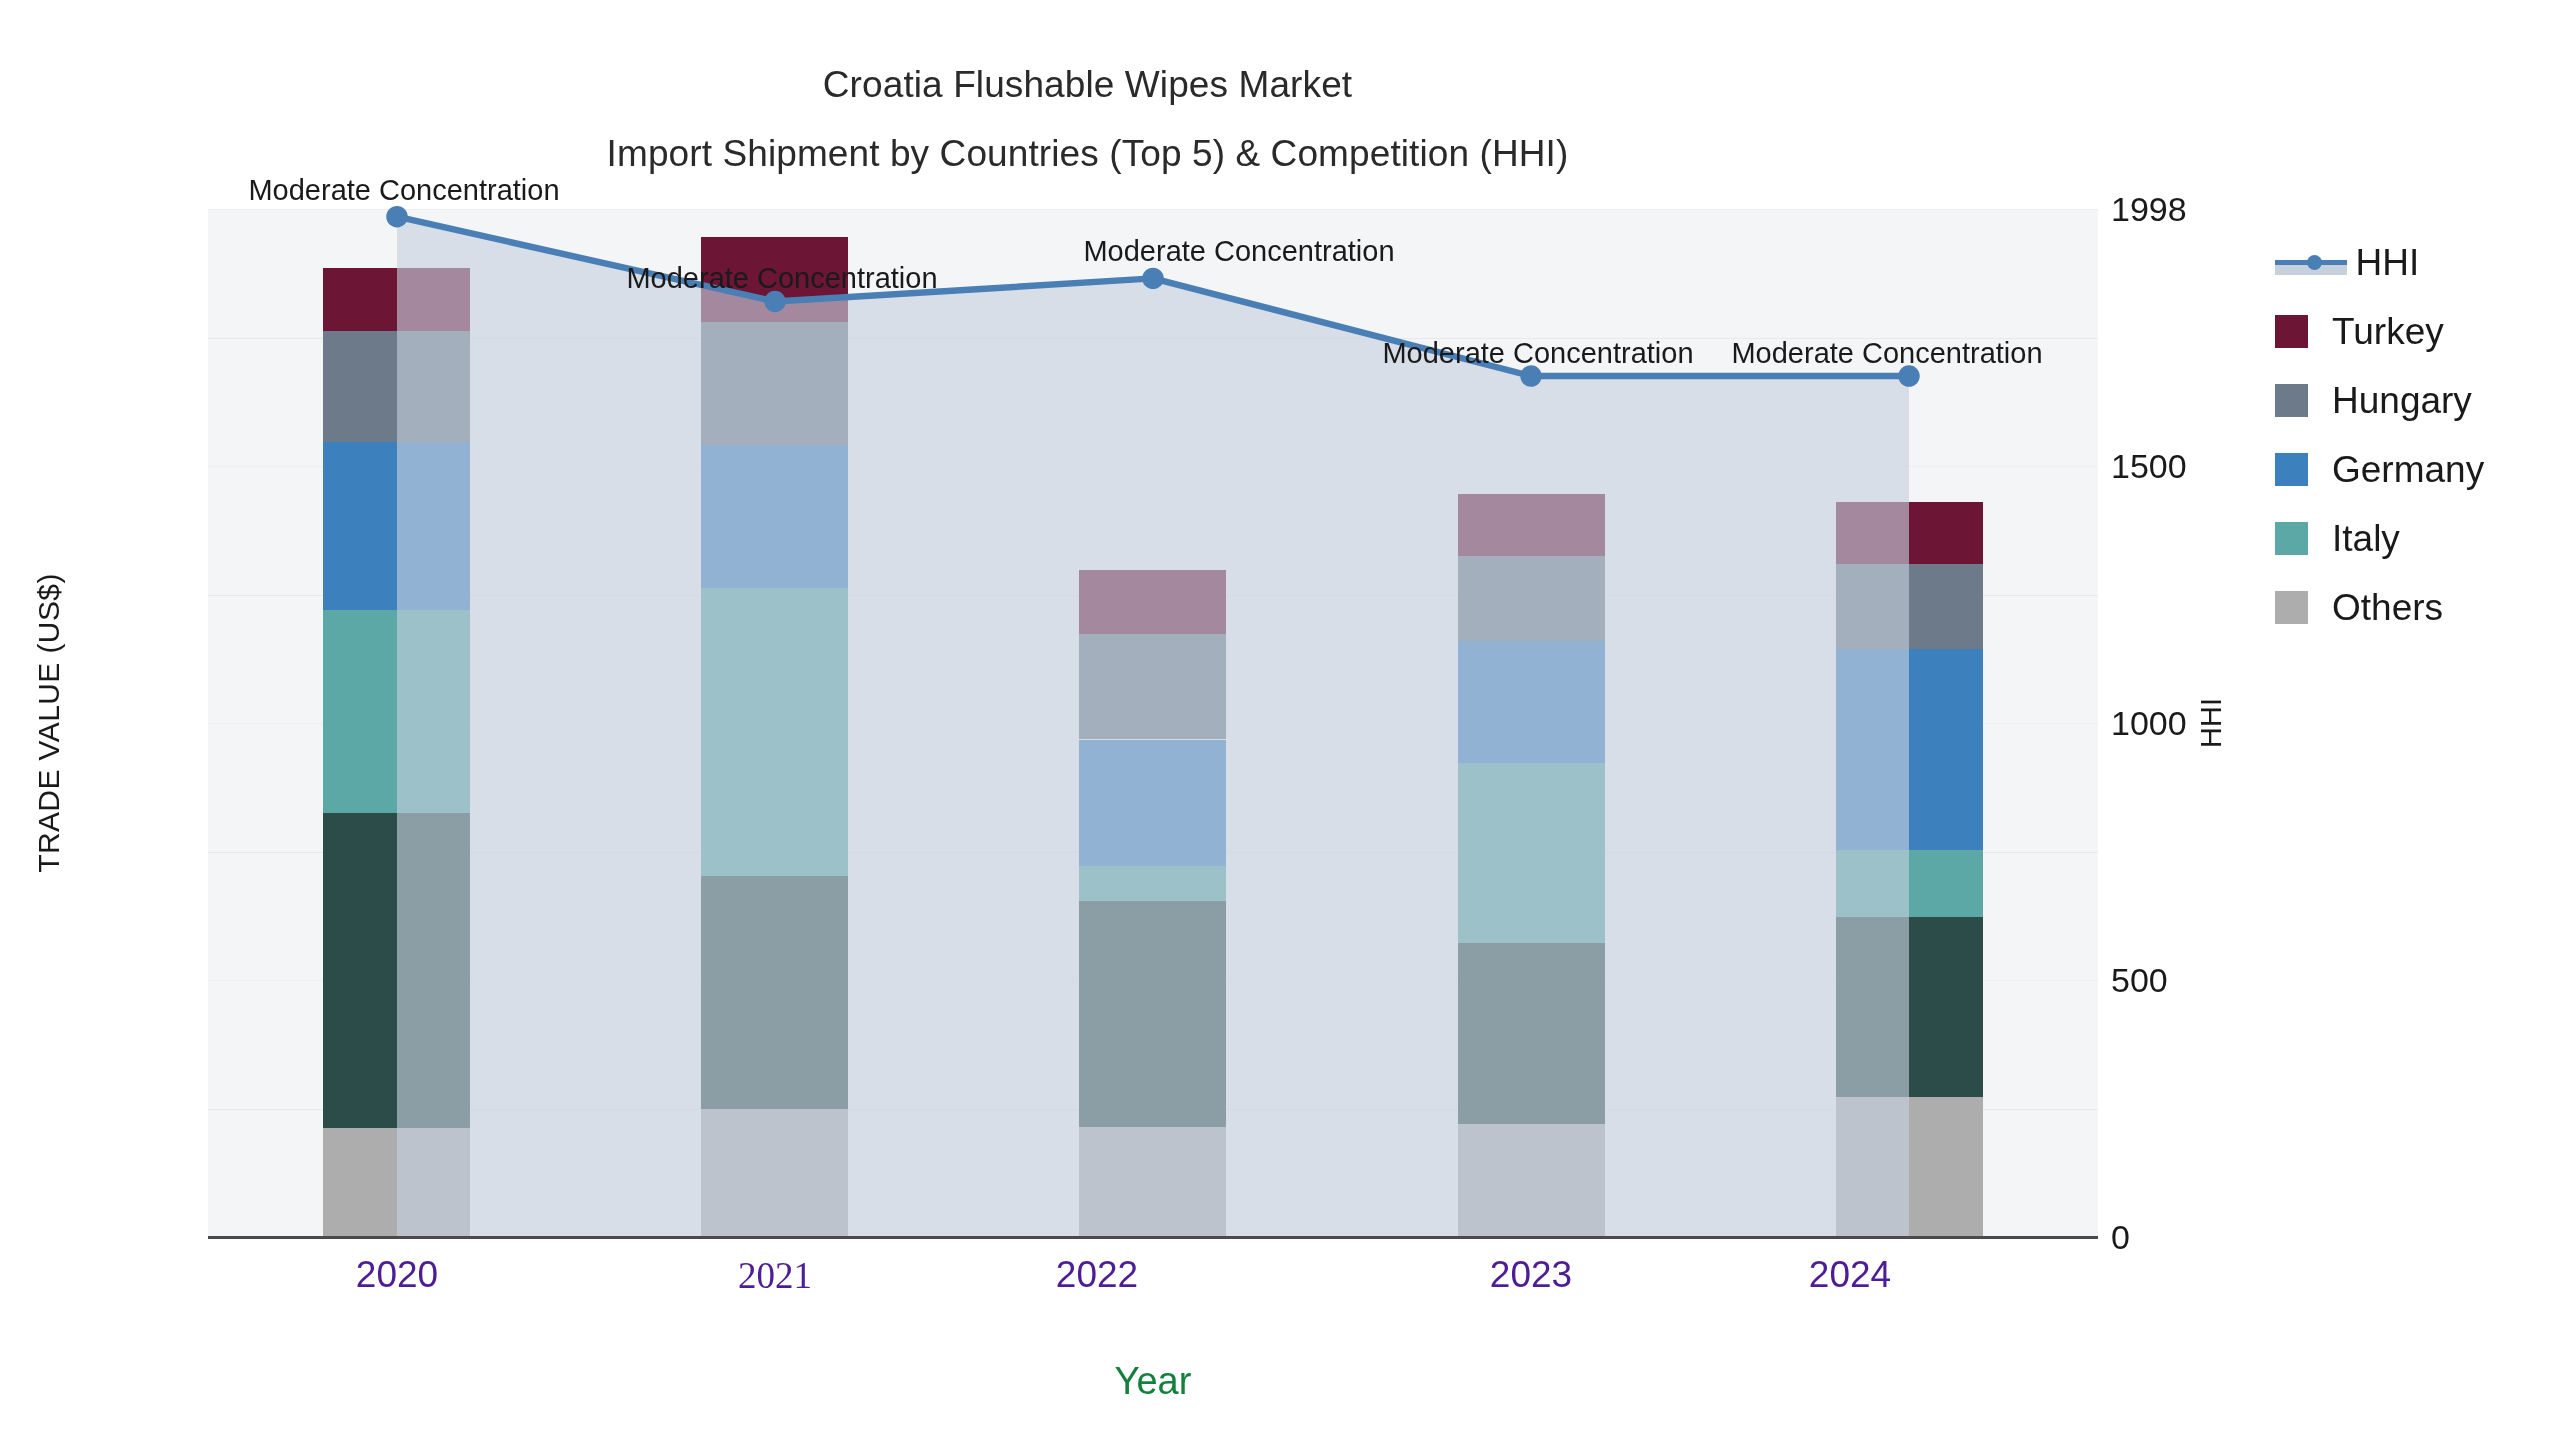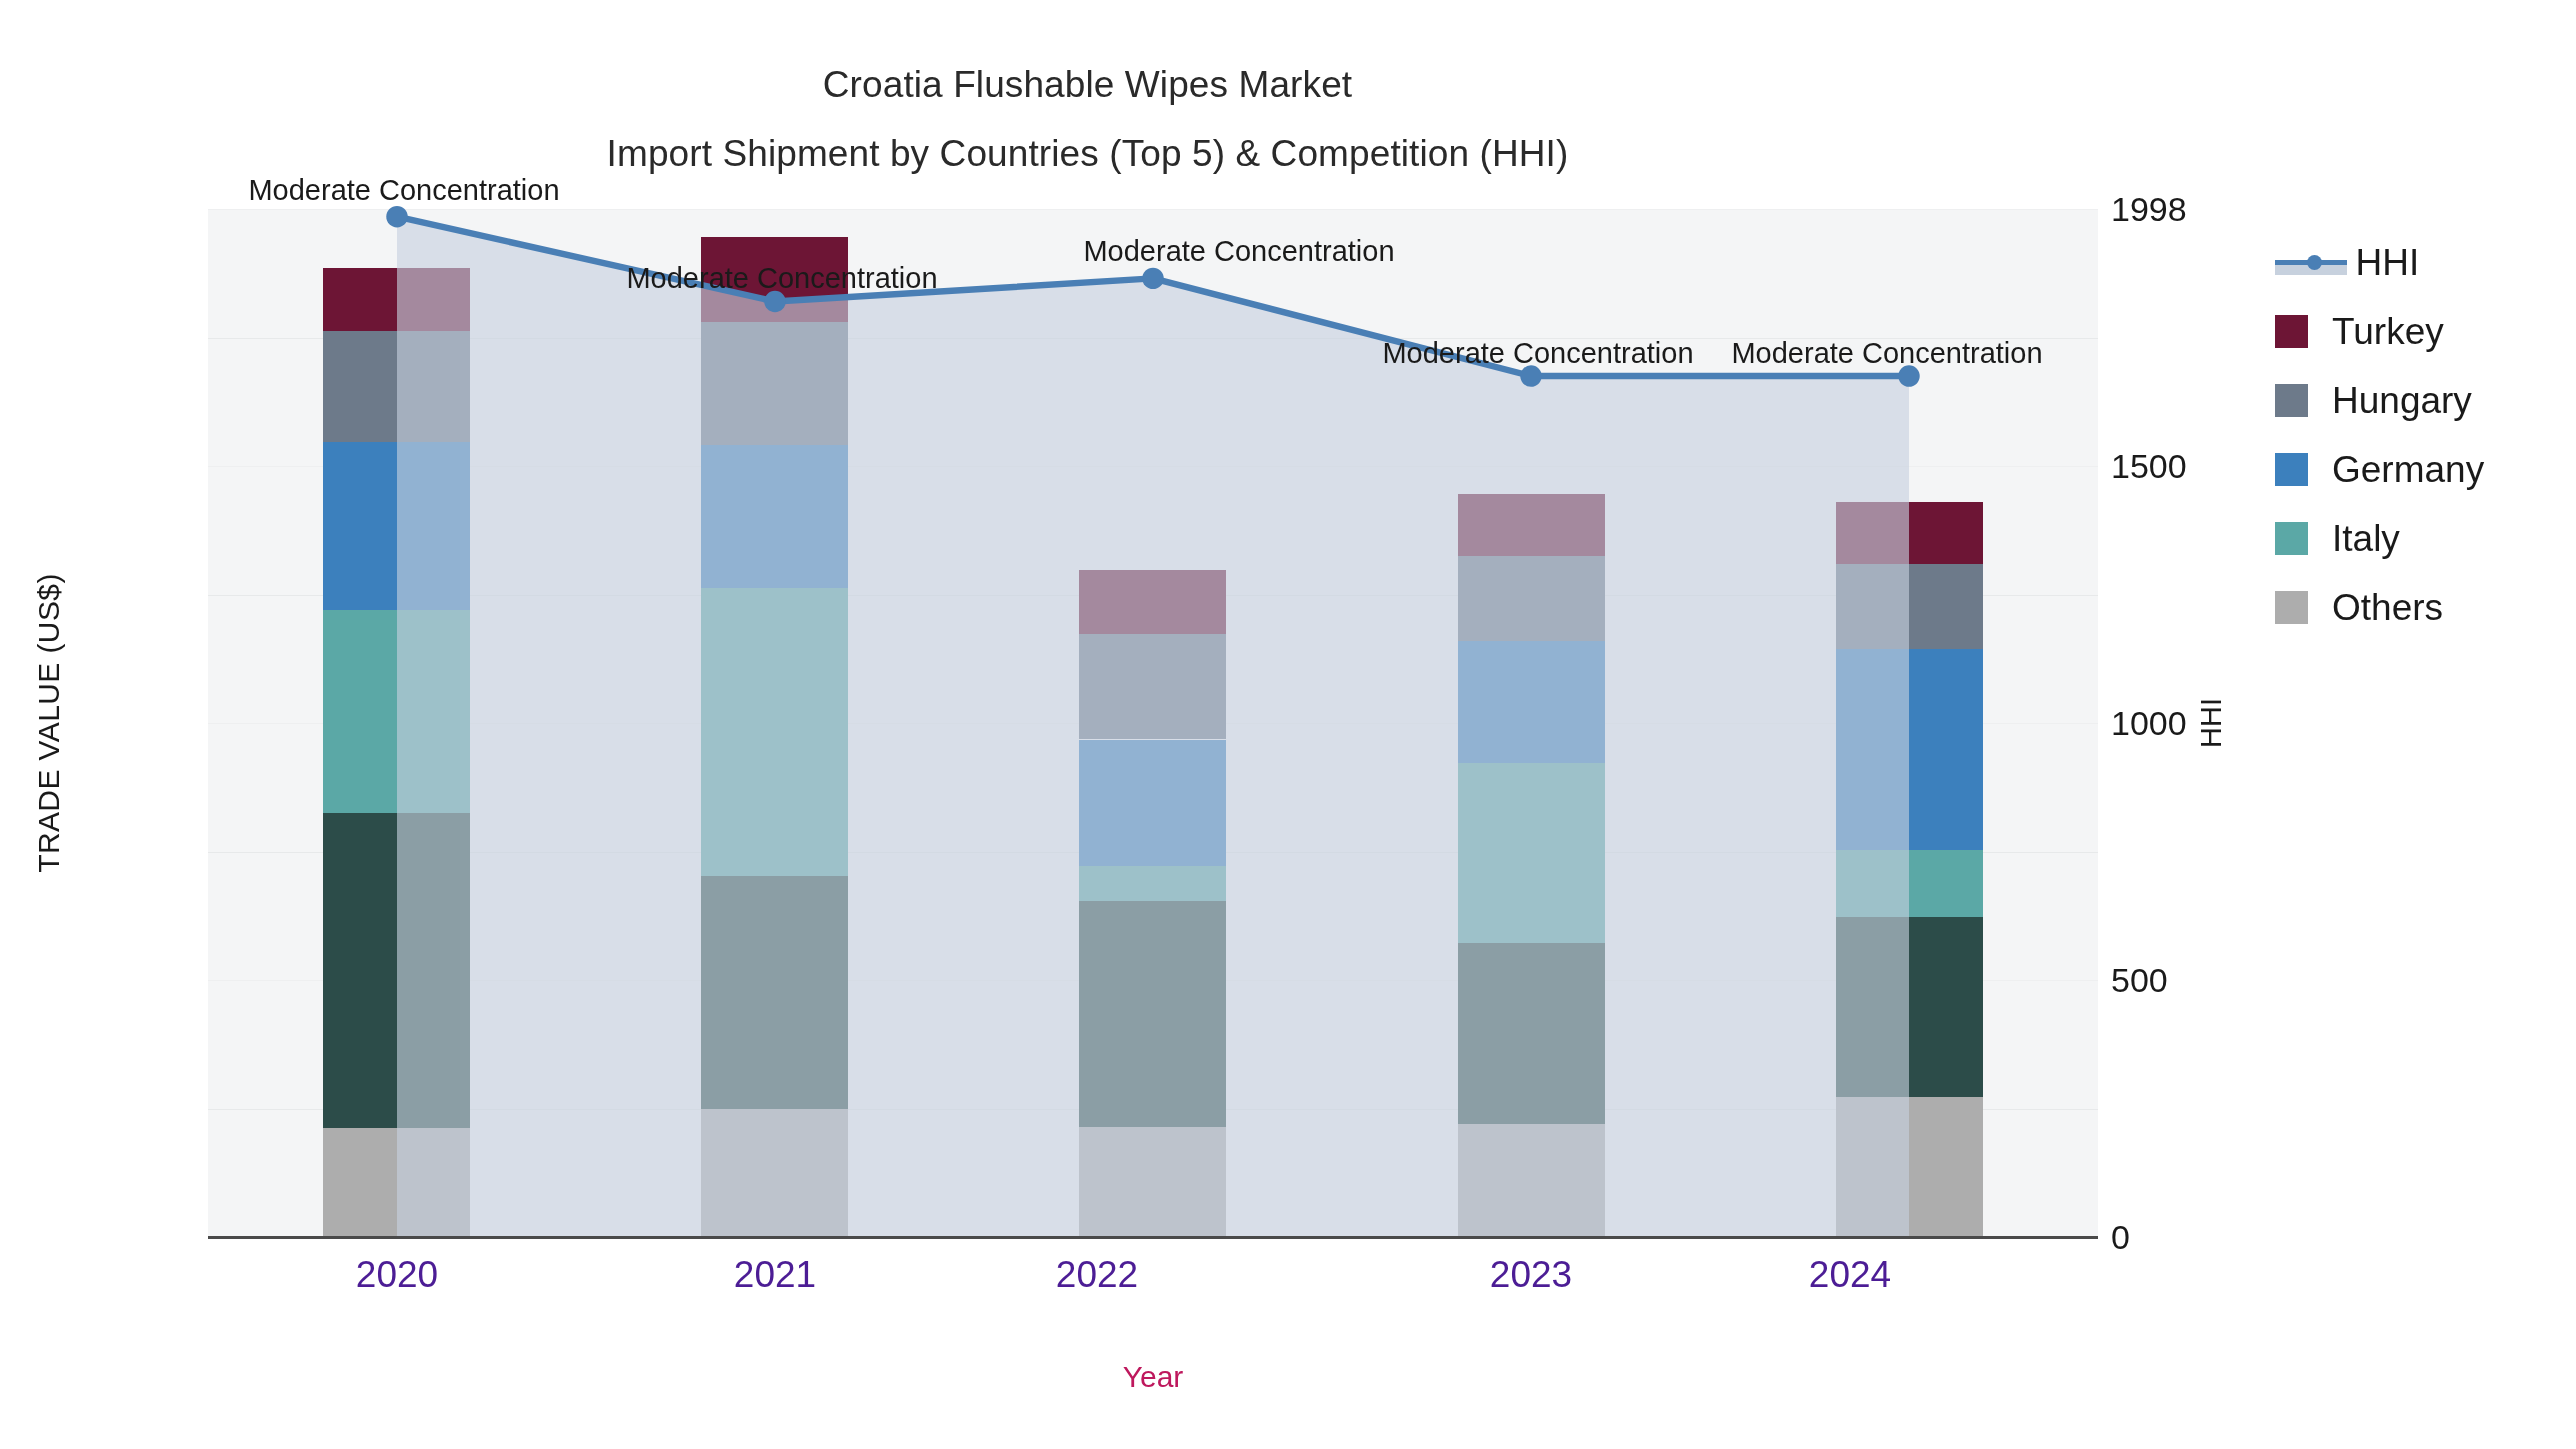--- a/index.html
+++ b/index.html
@@ -19,21 +19,21 @@
   .ylabel-left{position:absolute;left:-215px;top:50%;width:501px;transform:translateY(-50%) rotate(-90deg);transform-origin:center center;text-align:center;font-size:30px;letter-spacing:0.4px;color:#1a1a1a;}
   .ylabel-left-wrap{position:absolute;left:13px;top:209px;width:43px;height:1028px;}
 
   
   .ytick-right{position:absolute;left:2111px;transform:translateY(-50%);font-size:34px;color:#1a1a1a;white-space:nowrap;}
   .ylabel-right-wrap{position:absolute;left:2190px;top:209px;width:43px;height:1028px;}
   .ylabel-right{position:absolute;left:-229px;top:50%;width:501px;transform:translateY(-50%) rotate(-90deg);transform-origin:center center;text-align:center;font-size:29px;color:#1a1a1a;}
 
   
   .xtick{position:absolute;top:1254px;transform:translateX(-50%);font-size:37px;color:#4c1d95;}
-  .xlabel{position:absolute;left:208px;top:1360px;width:1890px;text-align:center;font-size:30px;color:#be185d;}
+  .xlabel{position:absolute;left:208px;top:1360px;width:1890px;text-align:center;font-size:38px;color:#15803d;}
 
   
   .bar-group{position:absolute;bottom:0;}
   .seg{position:absolute;left:0;width:100%;}
 
   
   .hhi-svg{position:absolute;left:208px;top:209px;width:1890px;height:1028px;overflow:visible;}
 
   
   .annot{position:absolute;transform:translateX(-50%);font-size:29px;color:#1a1a1a;white-space:nowrap;}
@@ -146,21 +146,21 @@
       <div class="annot" style="left: 404px; top: 174px;">Moderate Concentration</div>
       <div class="annot" style="left: 782px; top: 262px;">Moderate Concentration</div>
       <div class="annot" style="left: 1239px; top: 235px;">Moderate Concentration</div>
       <div class="annot" style="left: 1538px; top: 337px;">Moderate Concentration</div>
       <div class="annot" style="left: 1887px; top: 337px;">Moderate Concentration</div>
     </div>
 
   <div class="axis-bottom"></div>
   <div id="xticks">
       <div class="xtick" style="left: 397px;">2020</div>
-      <div class="xtick" style="left: 775px;">2021</div>
+      <div class="xtick" style="left: 775px; font-family: Liberation Serif, serif;">2021</div>
       <div class="xtick" style="left: 1097px; text-align: center;">2022</div>
       <div class="xtick" style="left: 1531px;">2023</div>
       <div class="xtick" style="left: 1850px; text-align: center;">2024</div>
     </div>
   <div class="xlabel">Year</div>
 
   <div class="legend" id="legend">
       <div class="legend-row">
         <span class="legend-line-marker">
           <span class="ll-area"></span>

